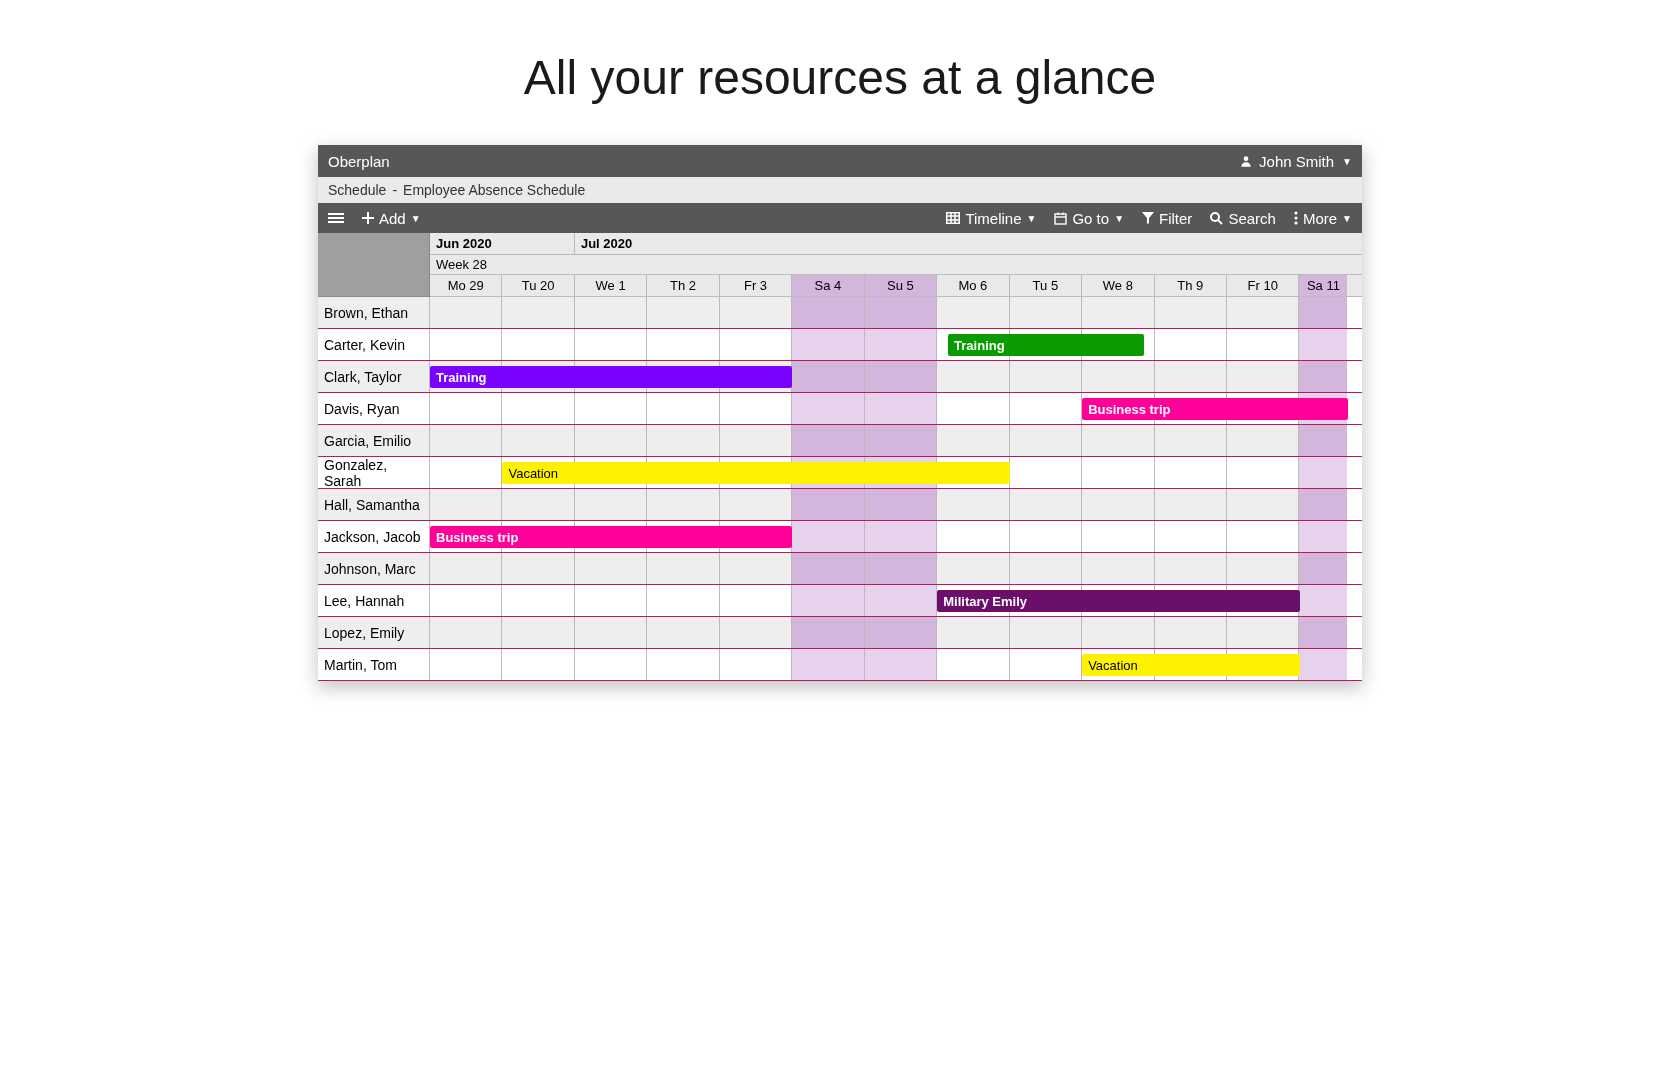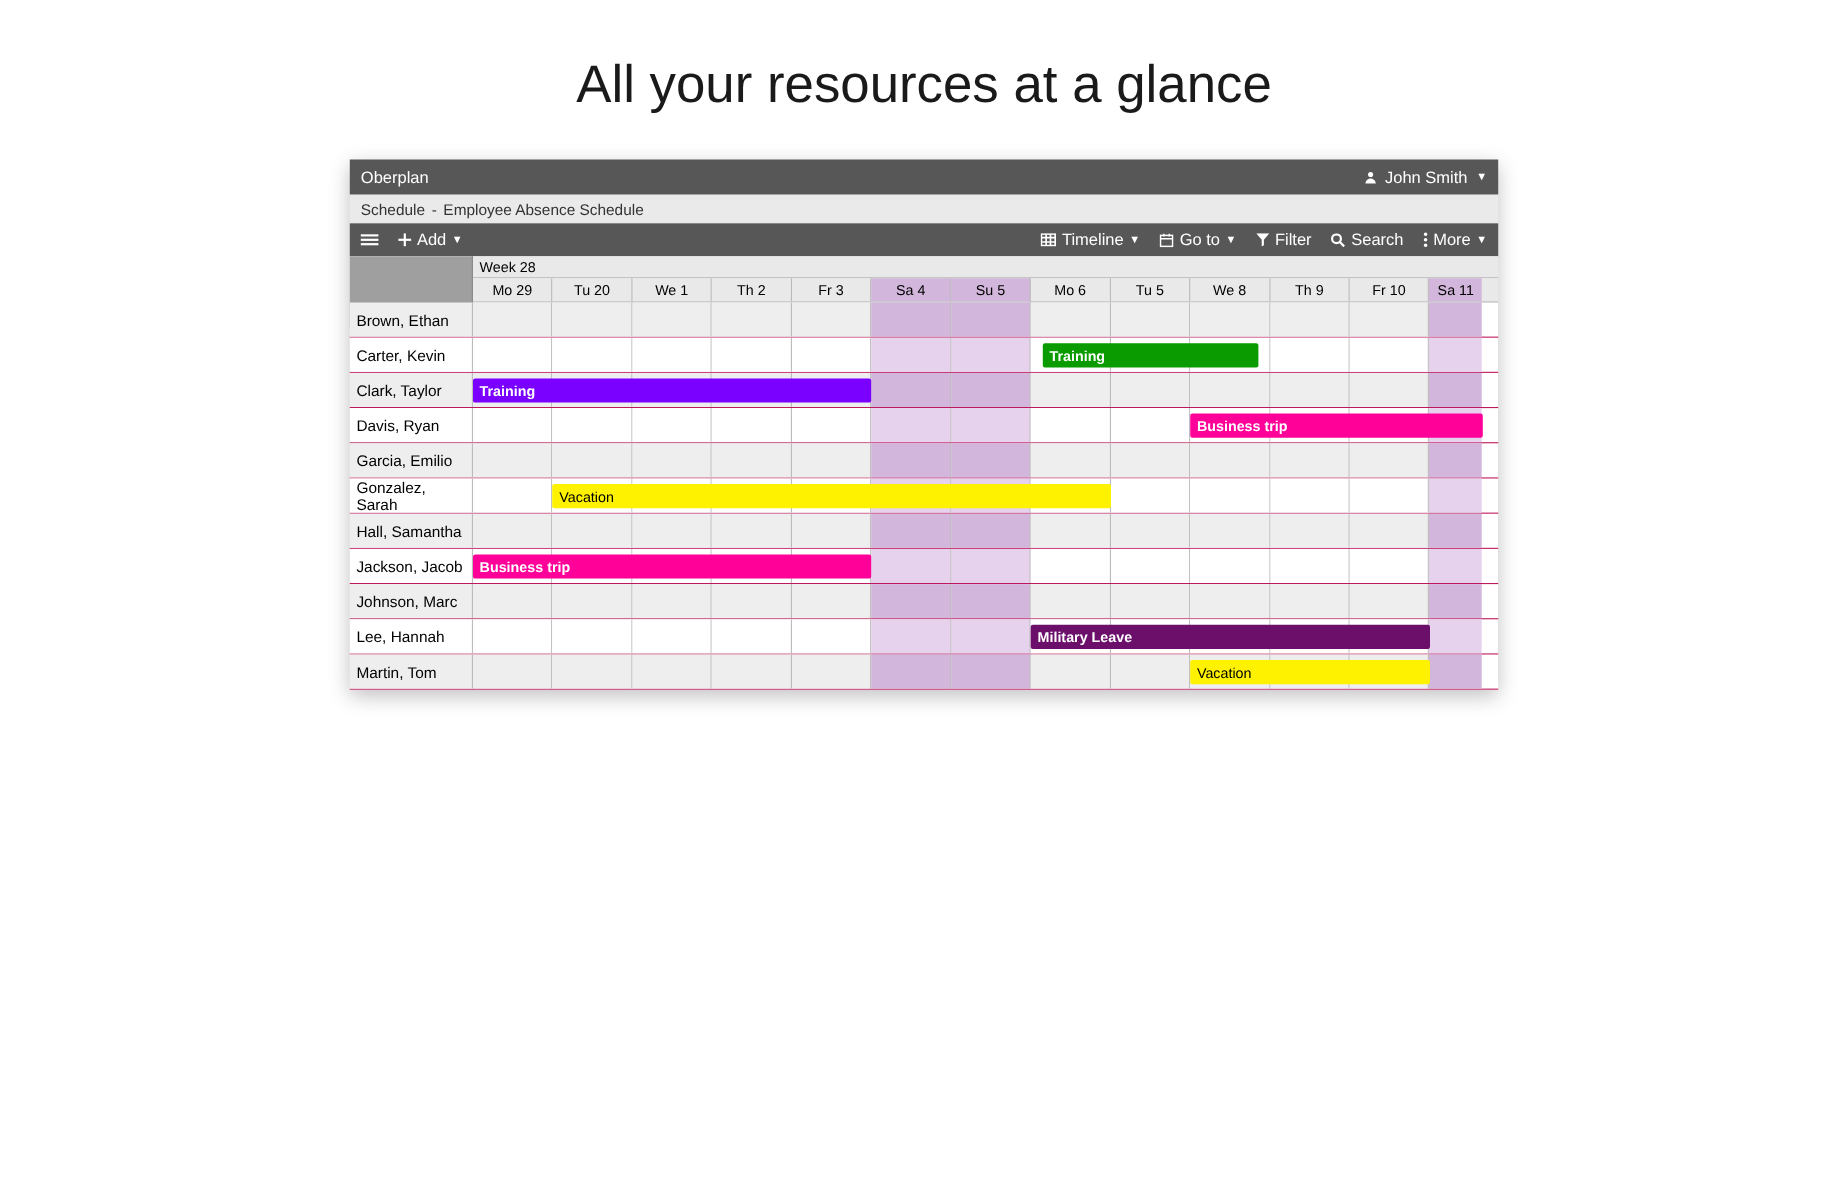--- a/index.html
+++ b/index.html
@@ -167,20 +167,25 @@
         </span>
       <span>More</span>
       <span class="caret">▼</span>
     </span>
   </div>
 
   <div class="grid">
 
     <div id="header-block" style="position: relative;">
         <div class="corner" style="position: absolute; left: 0px; top: 0px; width: 112px; height: 64px;"></div>
+        <div class="row hd month-row">
+          <div style="width: 112px; flex: 0 0 112px;"></div>
+          <div class="cell" style="width: 144.92px; flex: 0 0 144.92px;">Jun 2020</div>
+          <div class="cell" style="border-right: none; width: 772.6px; flex: 0 0 772.6px;">Jul 2020</div>
+        </div>
         <div class="row hd week-row">
           <div style="width: 112px; flex: 0 0 112px;"></div>
           <div class="cell" style="border-right: none; width: 482.76px; flex: 0 0 482.76px;">Week 28</div>
         </div>
         <div class="row hd day-row">
           <div style="width: 112px; flex: 0 0 112px;"></div>
           <div class="cell" style="width: 72.46px; flex: 0 0 72.46px;">Mo 29</div>
           <div class="cell" style="width: 72.46px; flex: 0 0 72.46px;">Tu 20</div>
           <div class="cell" style="width: 72.46px; flex: 0 0 72.46px;">We 1</div>
           <div class="cell" style="width: 72.46px; flex: 0 0 72.46px;">Th 2</div>
@@ -364,22 +369,38 @@
           <div class="dcell" style="width: 72.46px; flex: 0 0 72.46px;"></div>
           <div class="dcell we" style="width: 72.46px; flex: 0 0 72.46px;"></div>
           <div class="dcell we" style="width: 72.46px; flex: 0 0 72.46px;"></div>
           <div class="dcell" style="width: 72.46px; flex: 0 0 72.46px;"></div>
           <div class="dcell" style="width: 72.46px; flex: 0 0 72.46px;"></div>
           <div class="dcell" style="width: 72.46px; flex: 0 0 72.46px;"></div>
           <div class="dcell" style="width: 72.46px; flex: 0 0 72.46px;"></div>
           <div class="dcell" style="width: 72.46px; flex: 0 0 72.46px;"></div>
           <div class="dcell we last" style="width: 48px; flex: 0 0 48px;"></div>
           <div class="bar c-maroon" style="left: 619.22px; width: 362.3px;">
-            <span>Military Leave</span>
-          </div>
+            <span>Military Emily</span>
+          </div>
+        </div>
+        <div class="data-row">
+          <div class="name">Lopez, Emily</div>
+          <div class="dcell" style="width: 72.46px; flex: 0 0 72.46px;"></div>
+          <div class="dcell" style="width: 72.46px; flex: 0 0 72.46px;"></div>
+          <div class="dcell" style="width: 72.46px; flex: 0 0 72.46px;"></div>
+          <div class="dcell" style="width: 72.46px; flex: 0 0 72.46px;"></div>
+          <div class="dcell" style="width: 72.46px; flex: 0 0 72.46px;"></div>
+          <div class="dcell we" style="width: 72.46px; flex: 0 0 72.46px;"></div>
+          <div class="dcell we" style="width: 72.46px; flex: 0 0 72.46px;"></div>
+          <div class="dcell" style="width: 72.46px; flex: 0 0 72.46px;"></div>
+          <div class="dcell" style="width: 72.46px; flex: 0 0 72.46px;"></div>
+          <div class="dcell" style="width: 72.46px; flex: 0 0 72.46px;"></div>
+          <div class="dcell" style="width: 72.46px; flex: 0 0 72.46px;"></div>
+          <div class="dcell" style="width: 72.46px; flex: 0 0 72.46px;"></div>
+          <div class="dcell we last" style="width: 48px; flex: 0 0 48px;"></div>
         </div>
         <div class="data-row">
           <div class="name">Martin, Tom</div>
           <div class="dcell" style="width: 72.46px; flex: 0 0 72.46px;"></div>
           <div class="dcell" style="width: 72.46px; flex: 0 0 72.46px;"></div>
           <div class="dcell" style="width: 72.46px; flex: 0 0 72.46px;"></div>
           <div class="dcell" style="width: 72.46px; flex: 0 0 72.46px;"></div>
           <div class="dcell" style="width: 72.46px; flex: 0 0 72.46px;"></div>
           <div class="dcell we" style="width: 72.46px; flex: 0 0 72.46px;"></div>
           <div class="dcell we" style="width: 72.46px; flex: 0 0 72.46px;"></div>

